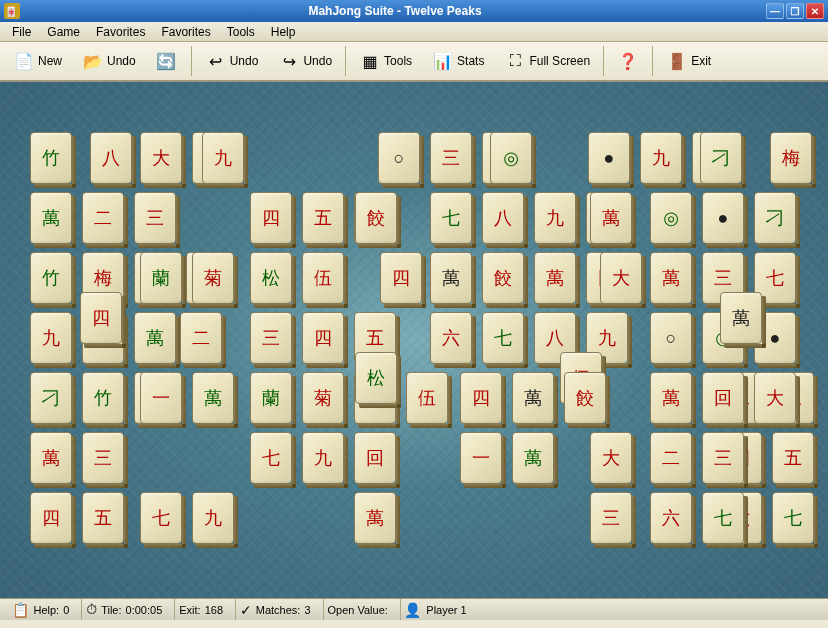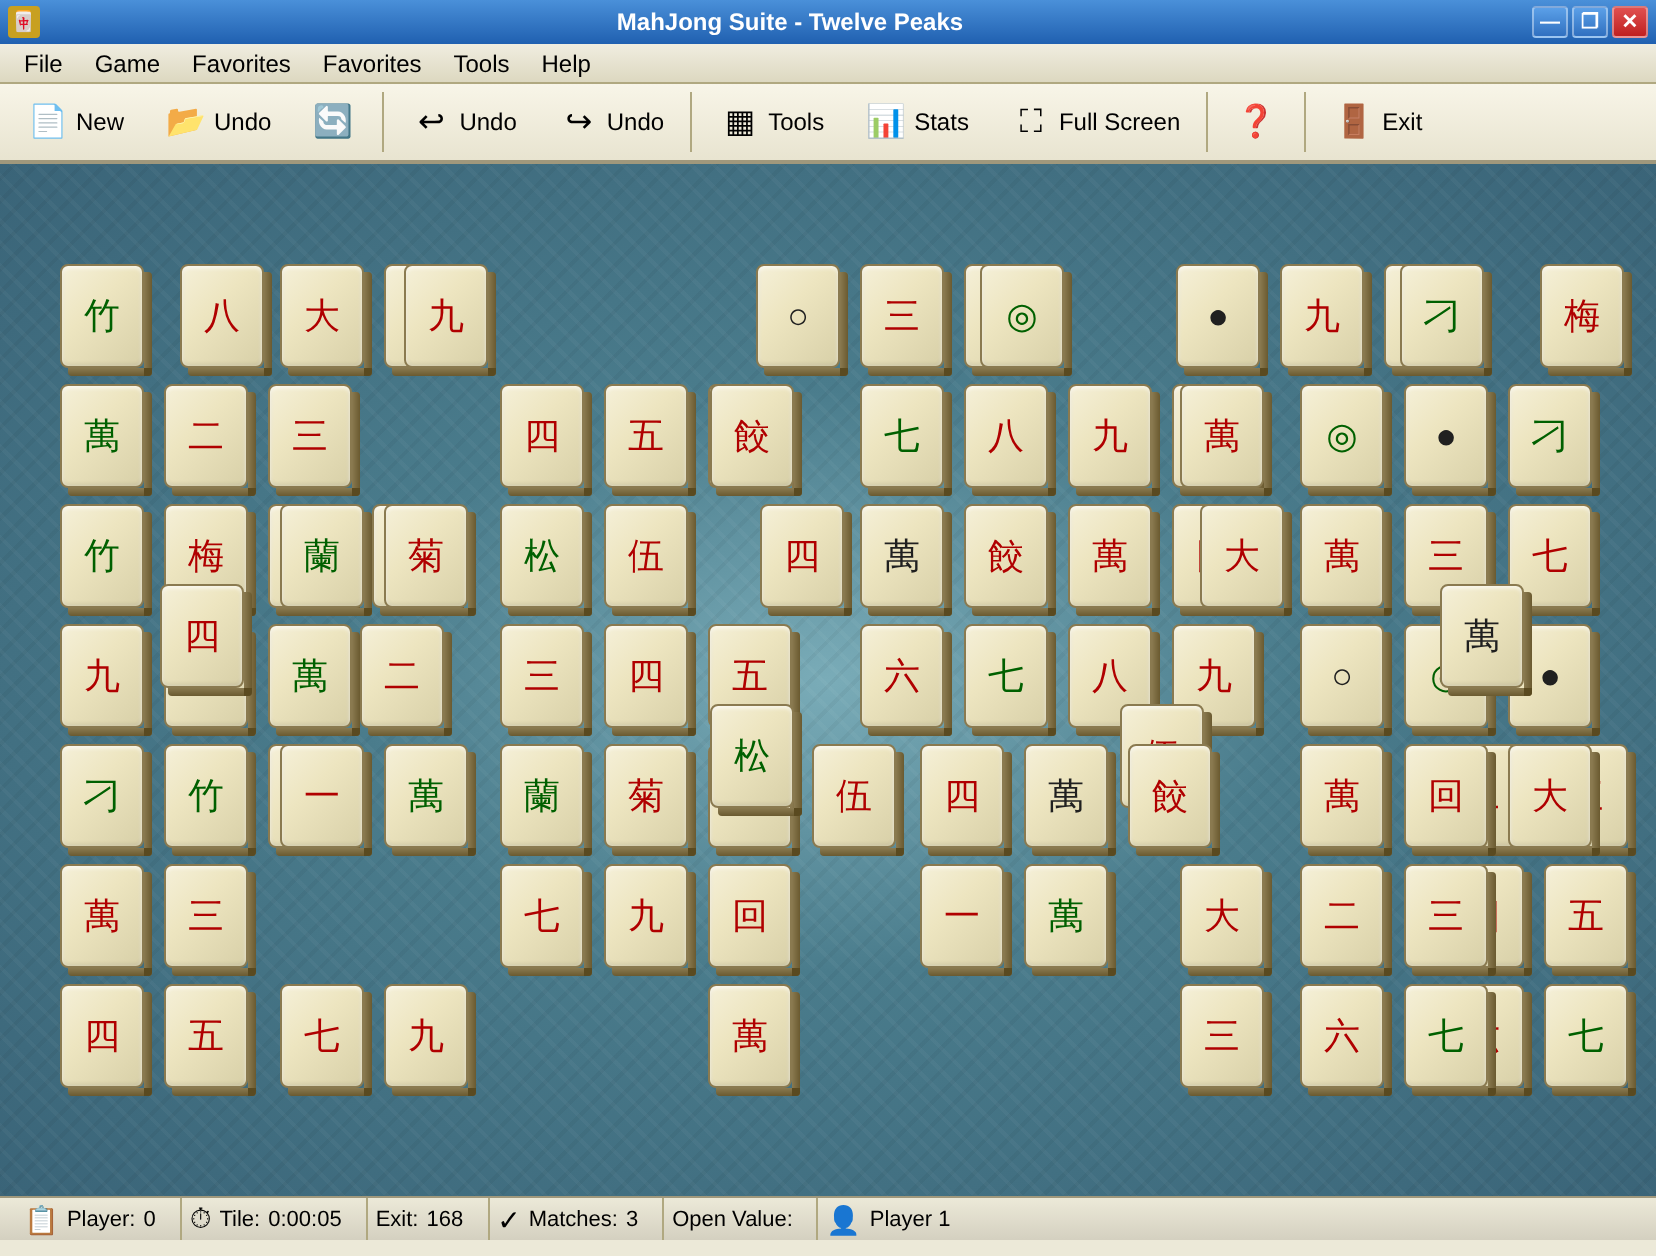--- a/index.html
+++ b/index.html
@@ -1070,21 +1070,21 @@
     <div class="tile-right"></div>
     <div class="tile-bottom"></div>
     <div class="tile-corner"></div>
   </div>
     </div>
 </div>
 
 <div id="status-bar">
   <div class="status-item">
     <span class="status-icon">📋</span>
-    <span>Player:</span>
+    <span>Help:</span>
     <span>0</span>
   </div>
   <div class="status-item">
     <span class="status-icon">⏱</span>
     <span>Tile:</span>
     <span>0:00:05</span>
   </div>
   <div class="status-item">
     <span>Exit:</span>
     <span>168</span>

